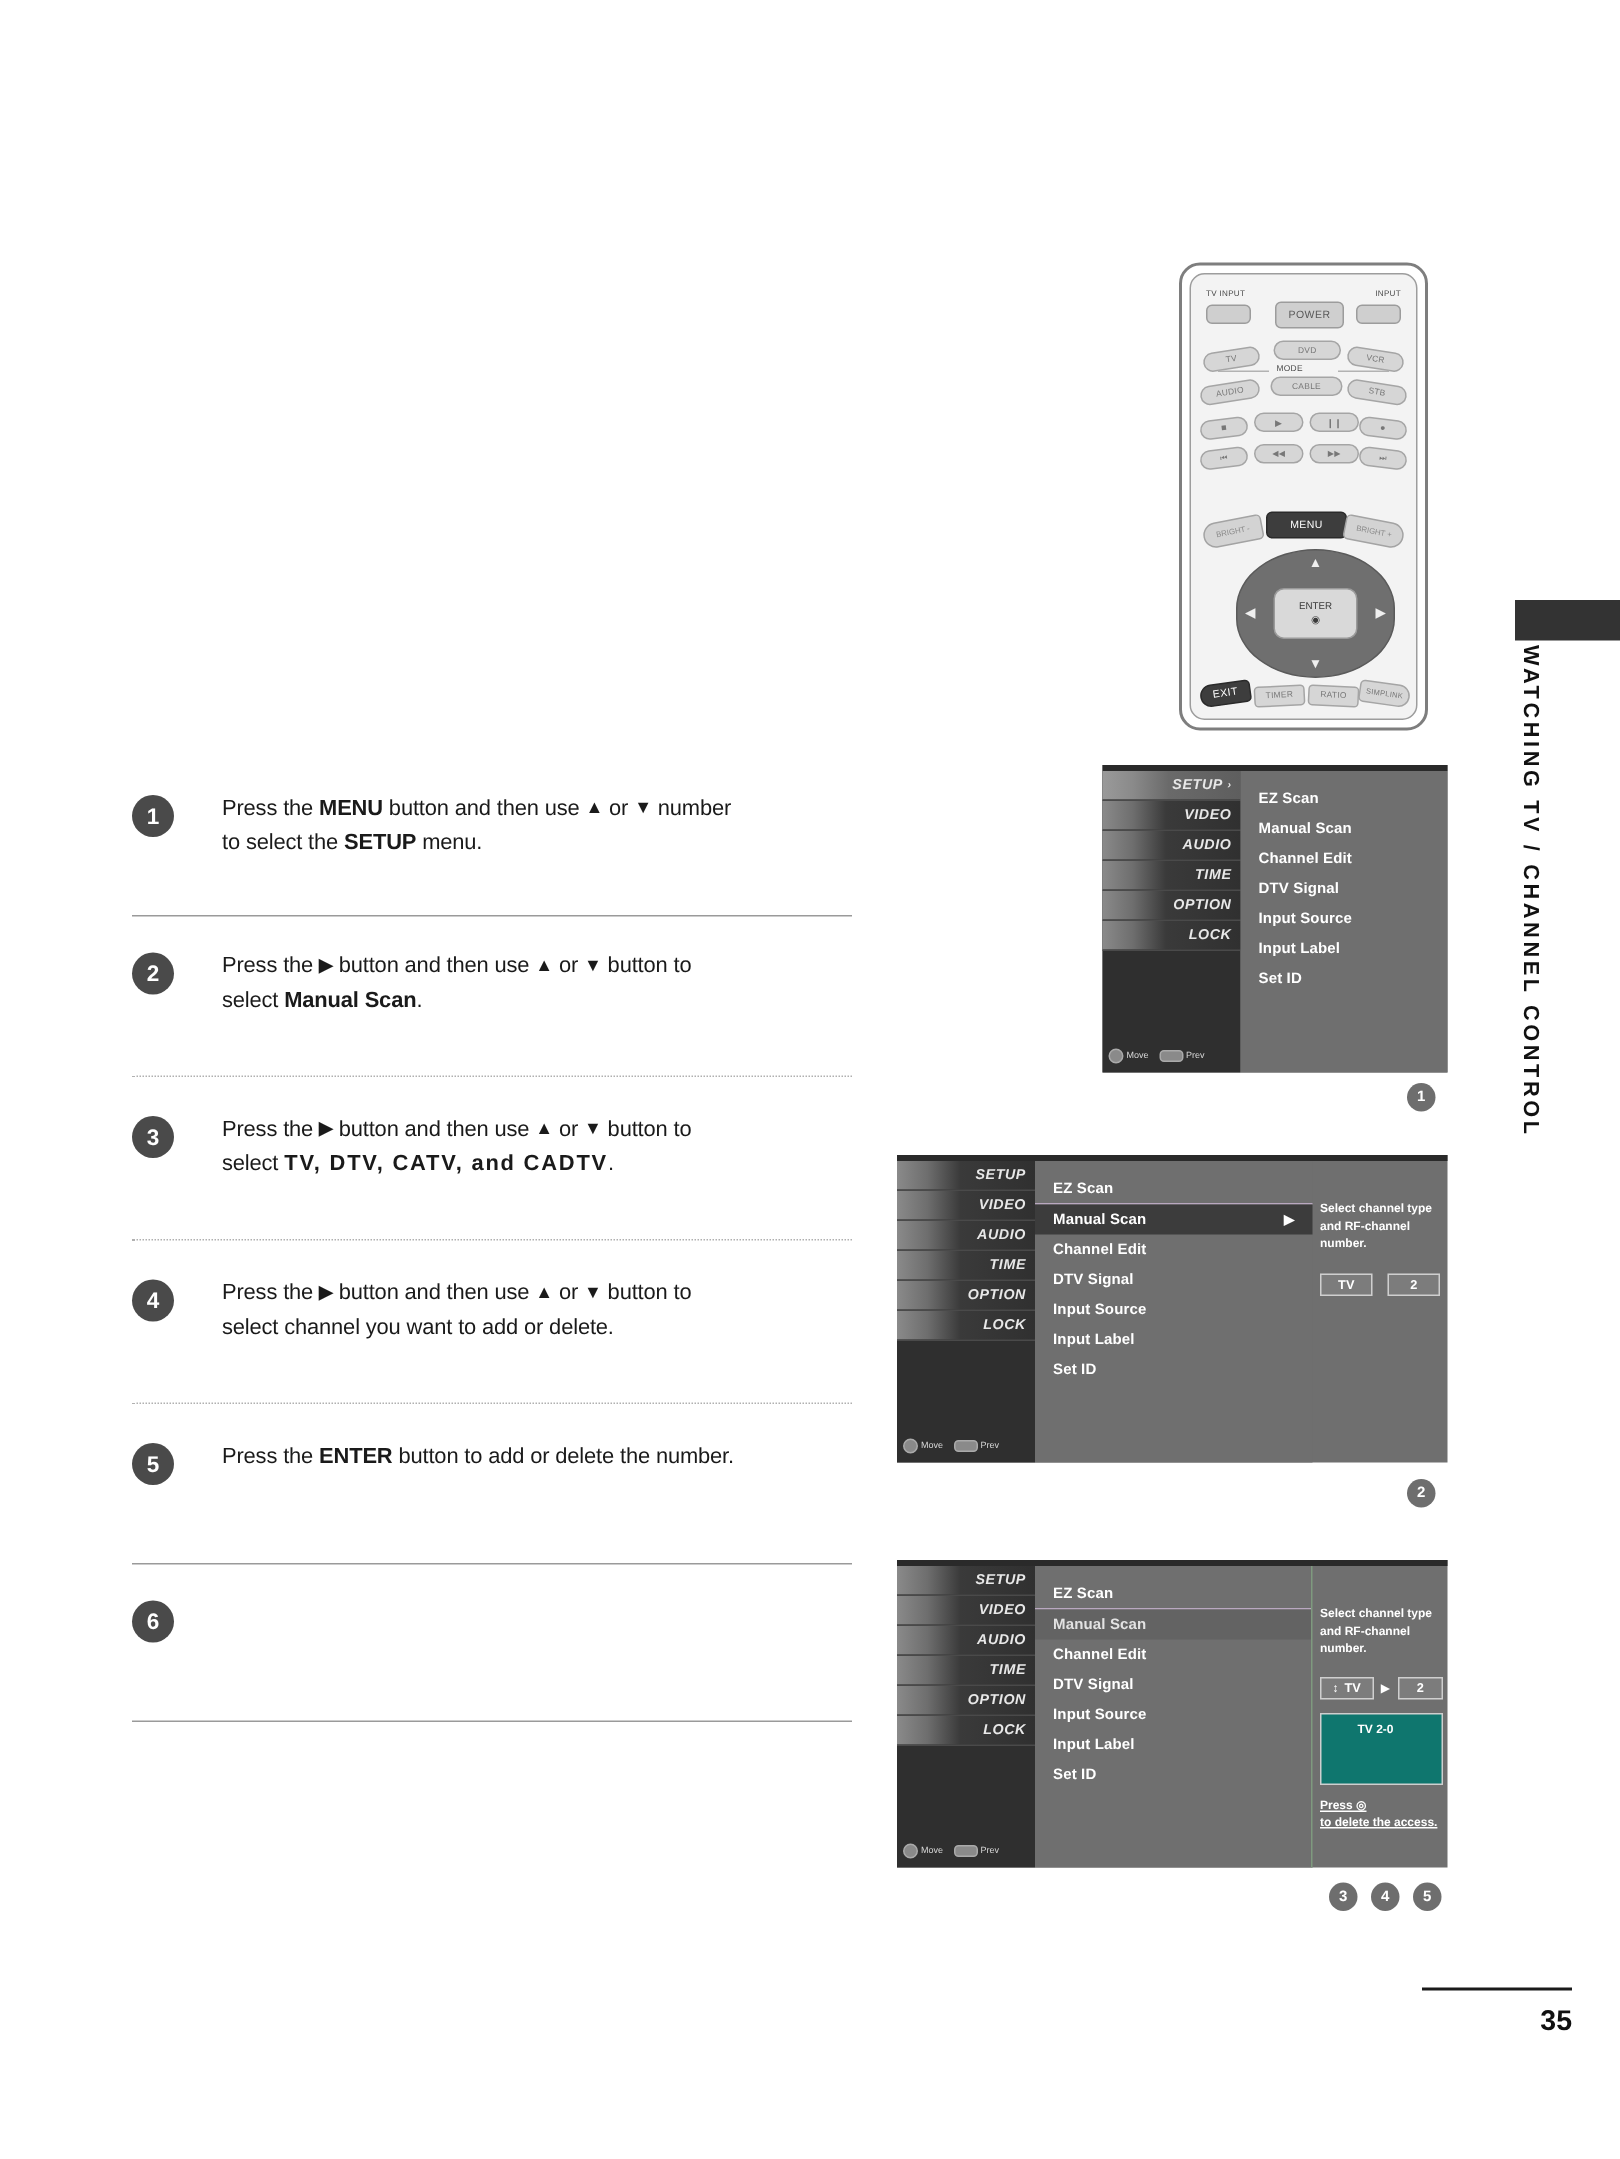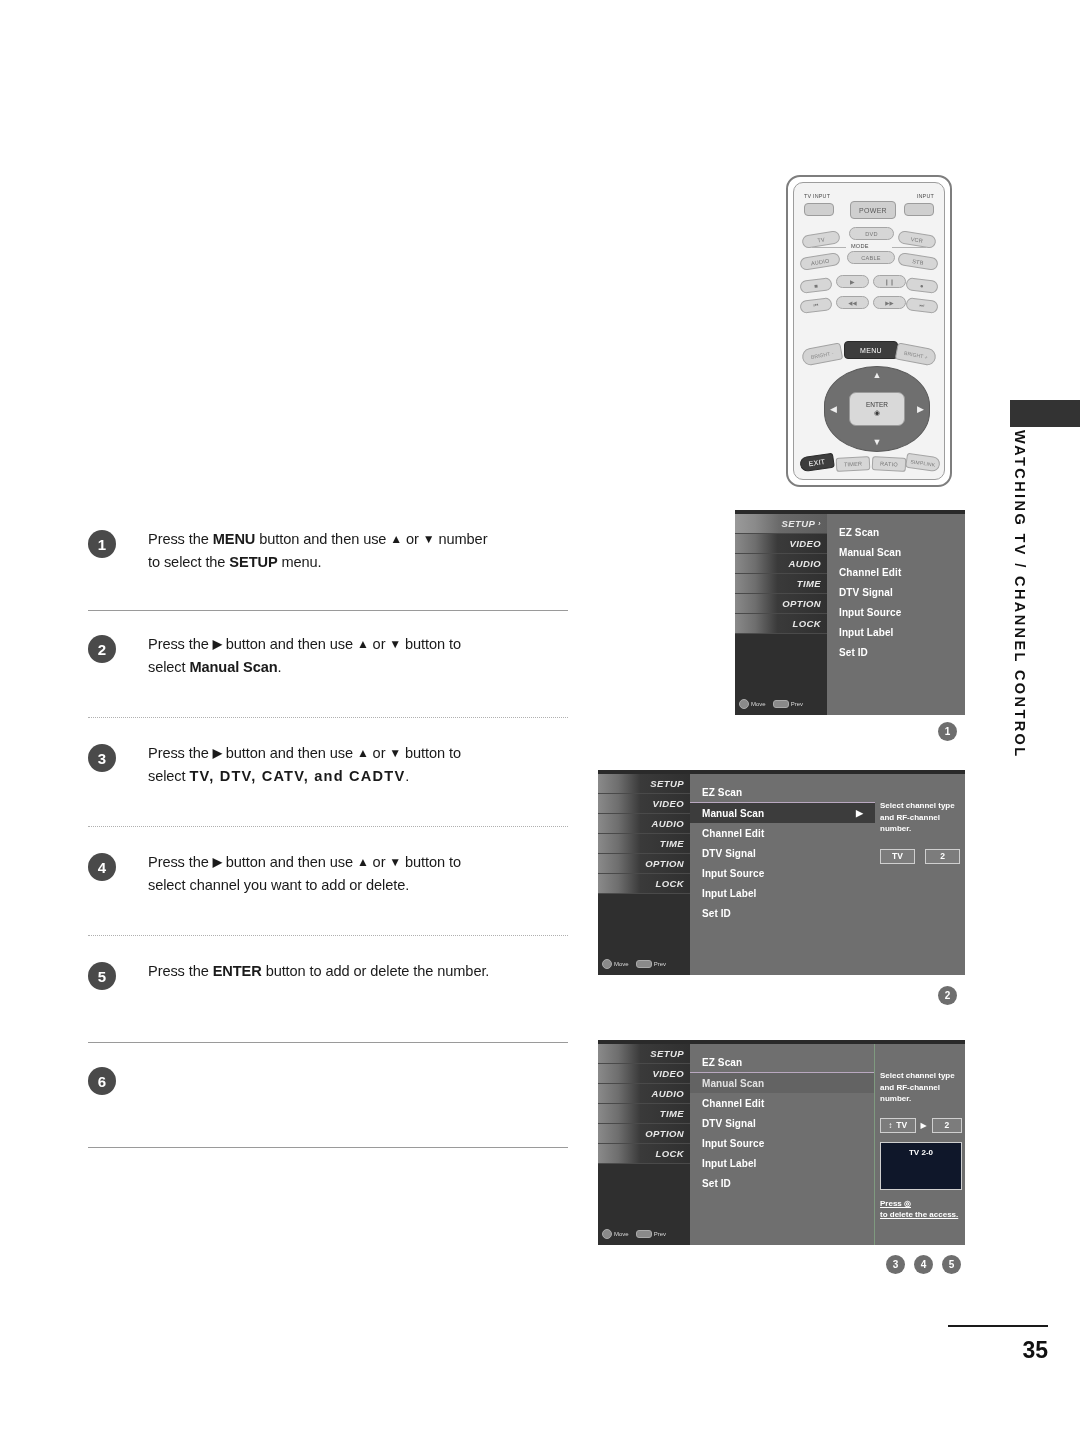--- a/index.html
+++ b/index.html
@@ -158,38 +158,38 @@
   .osd-hr { height:1px; background:#b9a8c0; }
 
   .osd-right { position:absolute; }
   .osd-desc { font-size:8px; color:#ffffff; line-height:1.45; font-weight:bold; }
   .val-box {
     border:1px solid #cfcfcf; background:#7c7c7c;
     display:flex; align-items:center; justify-content:center;
     font-size:8.5px; color:#ffffff; font-weight:bold;
   }
   .ch-list {
-    border:1px solid #cfcfcf; background:#0f172a;
-    font-size:8px; color:#fff; font-weight:bold; padding:5px 14px;text-align:center;
+    border:1px solid #cfcfcf; background:#0f766e;
+    font-size:8px; color:#fff; font-weight:bold; padding:5px 24px;
   }
 
   .marker {
     position:absolute; width:19px; height:19px; border-radius:50%;
     background:#6e6e6e; color:#fff; font-size:10px; font-weight:bold;
     display:flex; align-items:center; justify-content:center;
   }
 
   
   .footer-rule {
     position:absolute; left:948px; top:1325px; width:100px; height:2px;
     background:#1a1a1a;
   }
   .page-no {
     position:absolute; left:948px; top:1337px; width:100px;
-    text-align:right; font-size:23px; font-weight:bold; color:#111;
+    text-align:right; font-size:19px; font-weight:bold; color:#111;
   }
 </style>
 </head>
 <body>
 
 <div class="page">
 
   <div class="left-col">
   </div>
 

